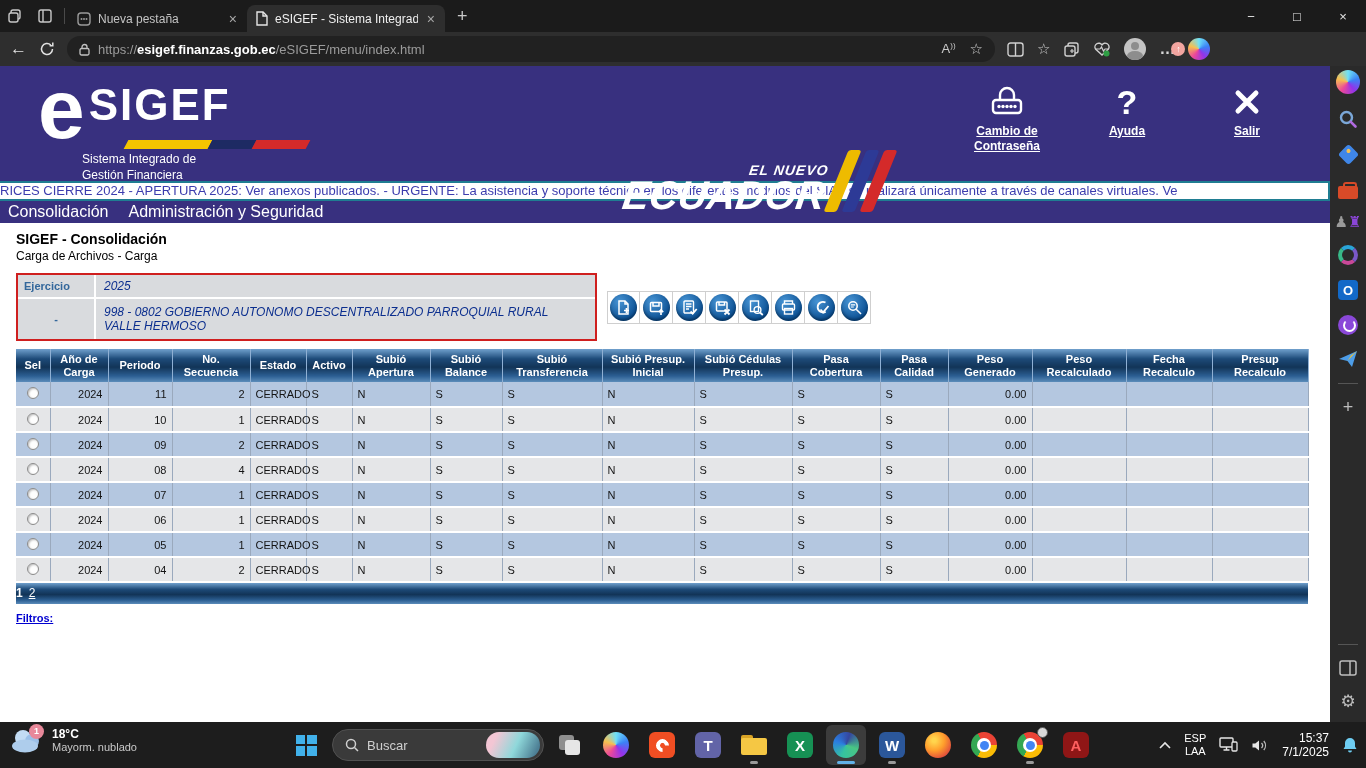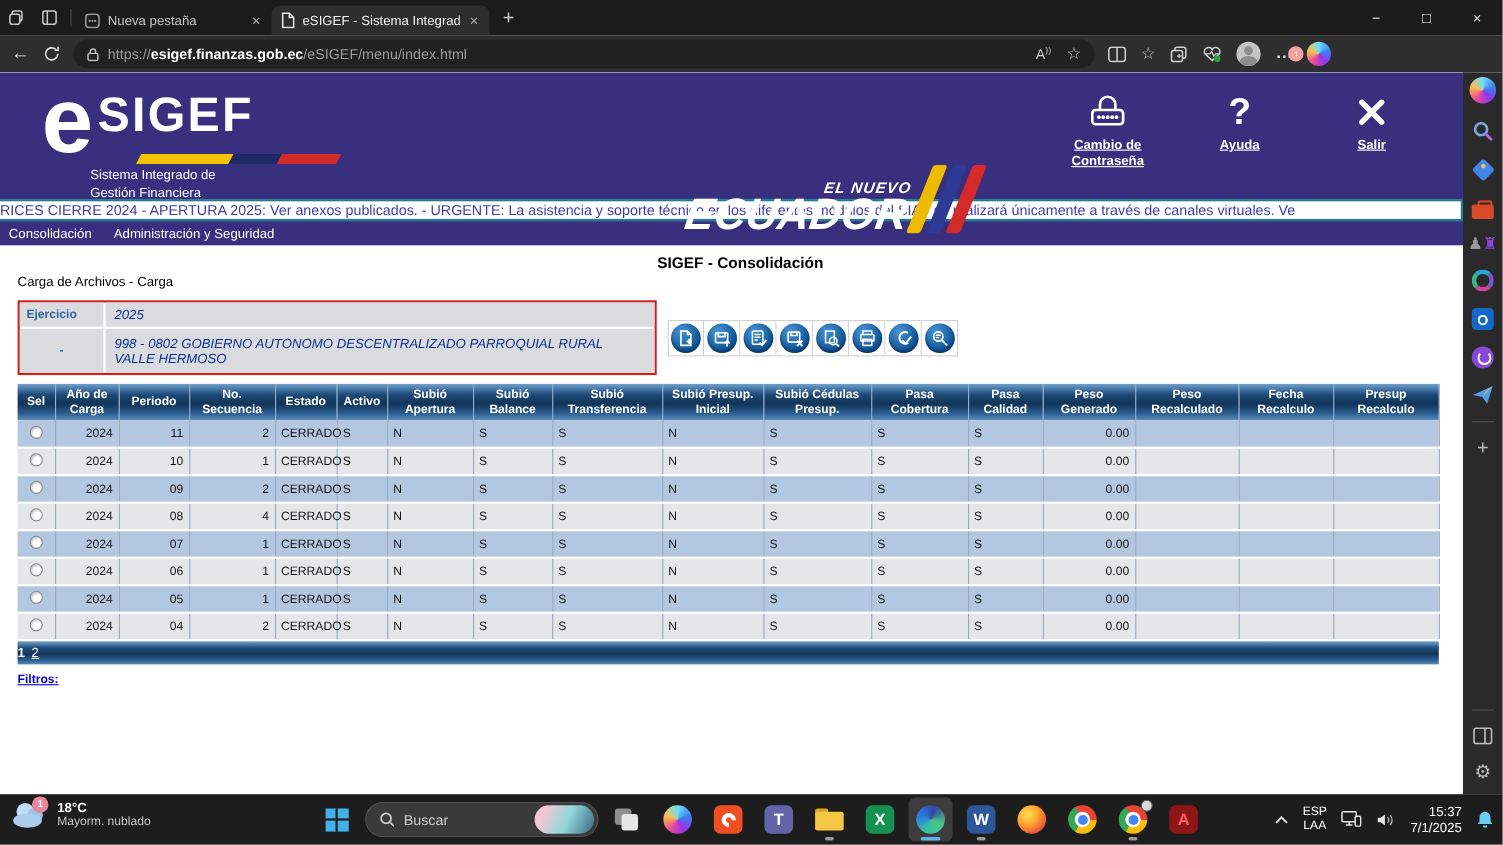--- a/index.html
+++ b/index.html
@@ -62,25 +62,25 @@
   .hlinks { position:absolute; right:40px; top:14px; display:flex; gap:34px; }
   .hlink { width:86px; text-align:center; color:#fff; }
   .hlink .ic { height:44px; display:flex; align-items:center; justify-content:center; }
   .hlink .lbl { font-size:12px; font-weight:bold; text-decoration:underline; line-height:15px; }
   .qmark { font-size:34px; font-weight:800; }
   .userline { position:absolute; right:54px; top:160px; display:flex; gap:56px; color:#fff; font-size:12px; font-weight:bold; }
 
   
   .ticker { height:20px; background:#fff; border-top:2px solid #1f7d92; border-bottom:2px solid #1f7d92; border-right:2px solid #1f7d92;
             font-size:13px; color:#3c3cae; line-height:16px; white-space:nowrap; overflow:hidden; }
-  .menubar { height:22px; background:#38307f; color:#fff; font-size:12px; display:flex; align-items:center; gap:20px; padding-left:8px; }
+  .menubar { height:22px; background:#38307f; color:#fff; font-size:16px; display:flex; align-items:center; gap:20px; padding-left:8px; }
 
   
   .content { padding:8px 0 0 16px; }
-  .ptitle { font-size:14px; font-weight:bold; color:#000;text-align:center; }
+  .ptitle { font-size:14px; font-weight:bold; color:#000; }
   .psub { font-size:12px; color:#000; margin:2px 0 10px; }
   .formrow { display:flex; align-items:center; }
   .formbox { width:581px; border:2px solid #cf1f1f; background:#fff; }
   .frow { display:flex; margin-bottom:2px; }
   .frow:last-child { margin-bottom:0; }
   .flabel { width:76px; background:#d9dbde; color:#33679b; font-weight:bold; font-size:11px; padding:4px 6px;
             display:flex; align-items:center; }
   .flabel.center { justify-content:center; }
   .fvalue { flex:1; margin-left:2px; background:#d9dbde; color:#0b2e8e; font-size:12px; padding:4px 8px;
             display:flex; align-items:center;font-style:italic; }

